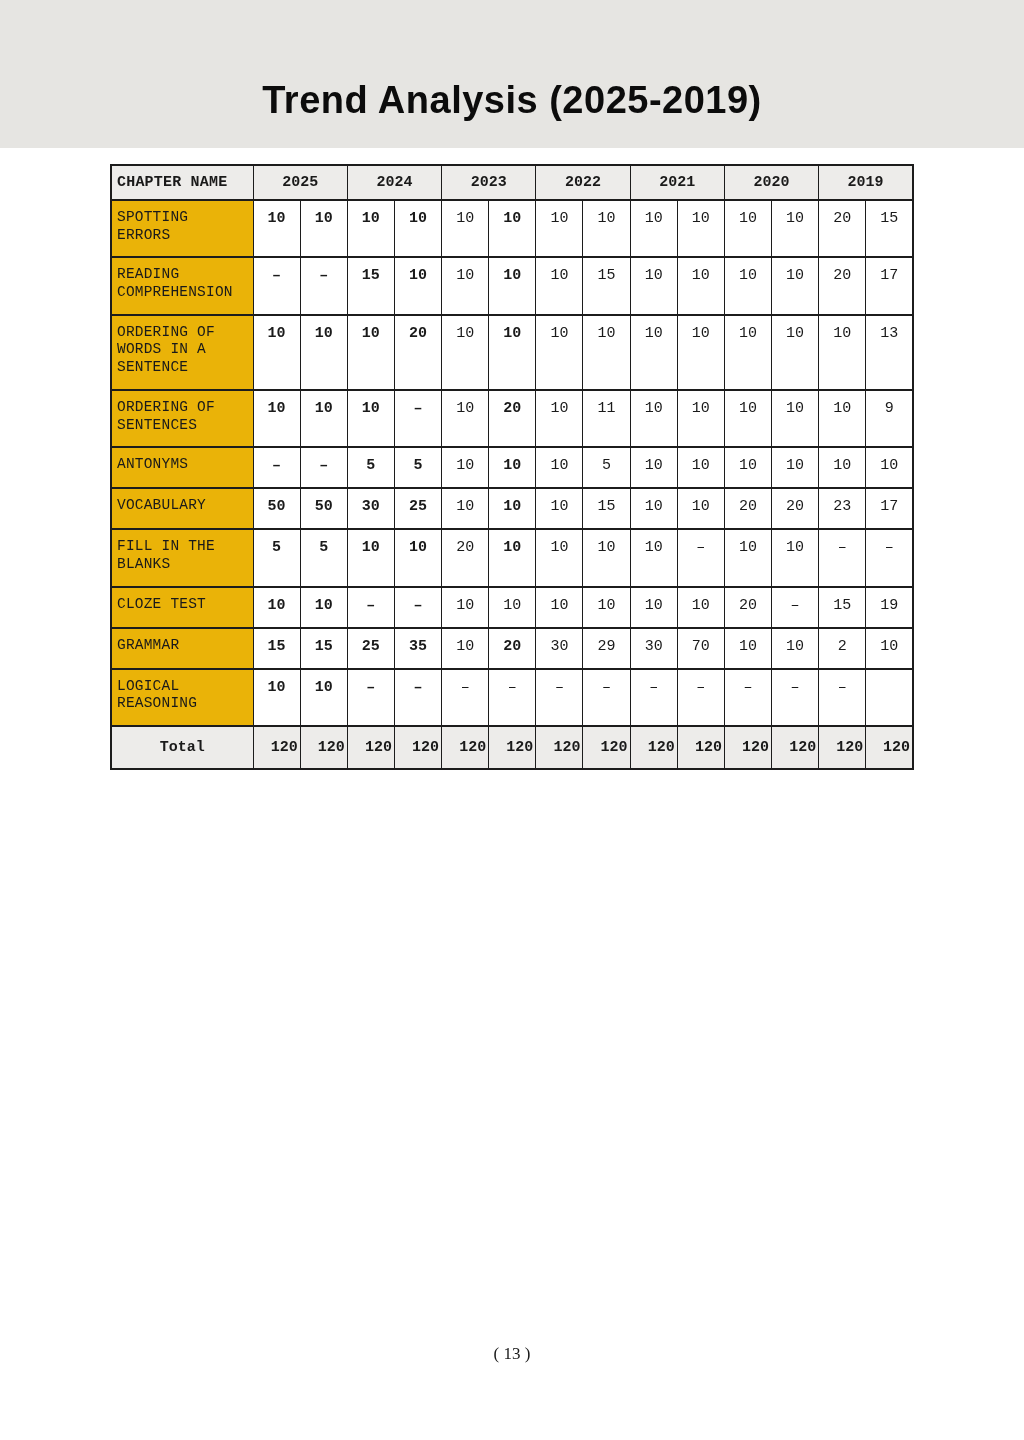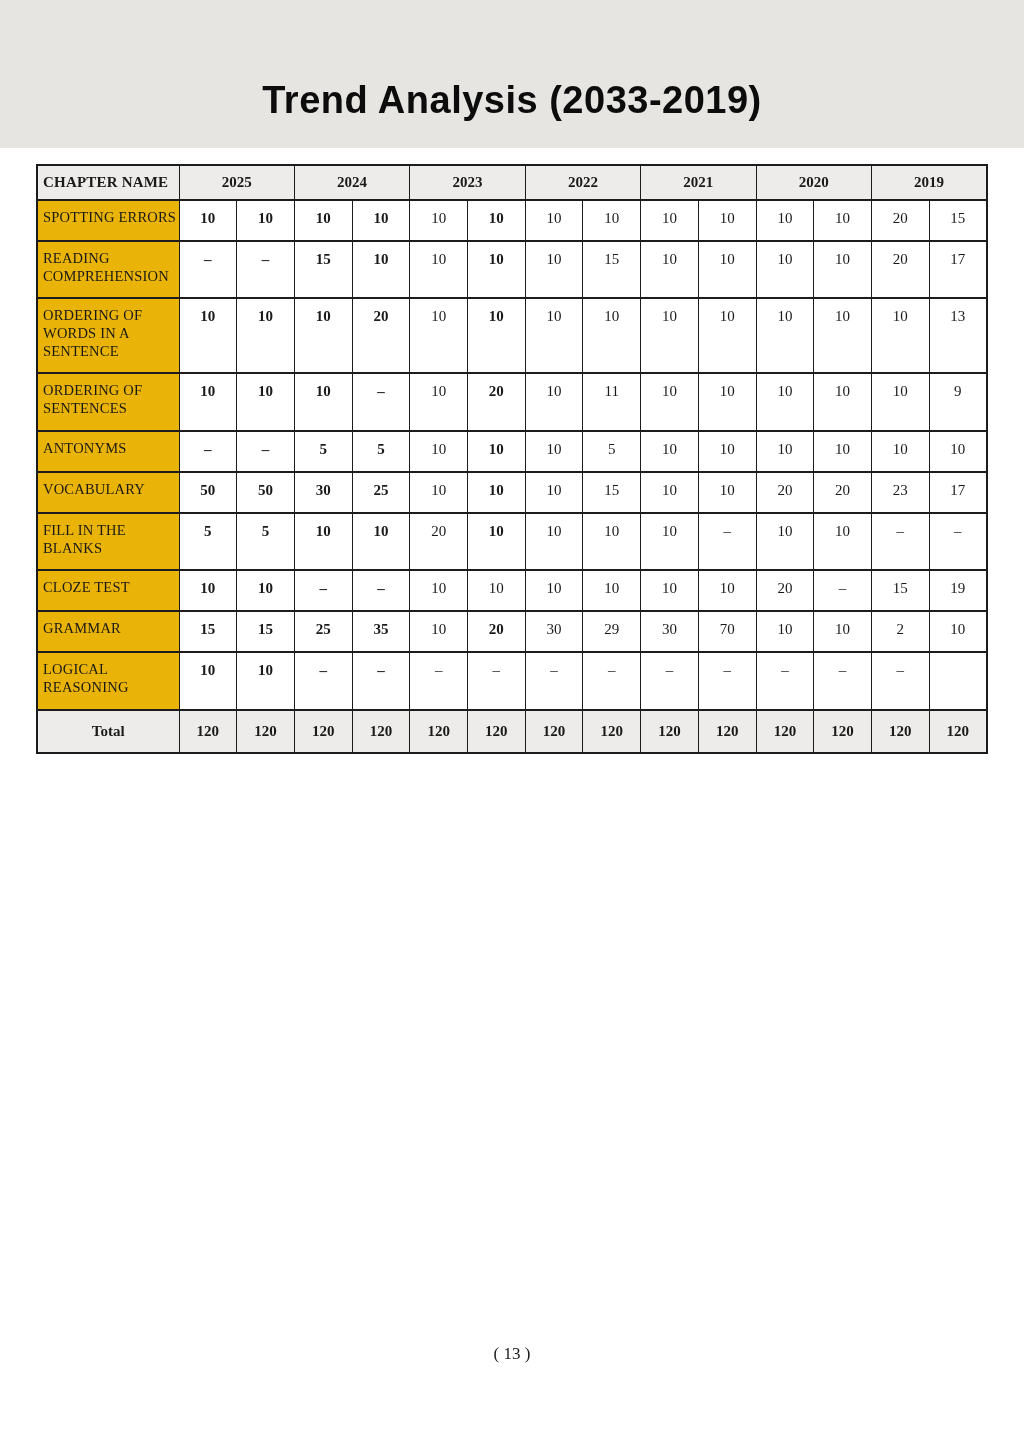--- a/index.html
+++ b/index.html
@@ -20,23 +20,24 @@
   .title {
     font-family: "Liberation Sans", sans-serif;
     font-weight: 700;
     font-size: 38px;
     letter-spacing: 0.5px;
     color: #0c0c0c;
   }
   table.trend {
     border-collapse: collapse;
     table-layout: fixed;
-    width: 952px;
+    width: 804px;
     margin: 16px auto 8px auto;
     border: 2.5px solid #1c1c1c;
+    font-family: Liberation Mono, monospace;
   }
   table.trend th, table.trend td {
     border: 1.5px solid #1c1c1c;
     border-top-width: 2px;
     border-bottom-width: 2px;
   }
   col.chapter-col { width: 142px; }
   th.corner {
     background: #edecea;
     font-weight: bold;
@@ -83,39 +84,39 @@
     font-weight: bold;
     font-size: 15px;
     text-align: center;
     vertical-align: middle;
     padding: 12px 2px;
   }
   tr.total-row td {
     background: #edecea;
     font-weight: bold;
     font-size: 15px;
-    text-align: center;
+    text-align: right;
     vertical-align: middle;
     padding: 12px 2px;
   }
   .page-number {
     position: absolute;
     top: 1344px;
     left: 0;
     width: 100%;
     text-align: center;
     font-size: 17px;
     color: #1a1a1a;
   }
 </style>
 </head>
 <body>
 
 <div class="banner">
-  <div class="title">Trend Analysis (2033-2019)</div>
+  <div class="title">Trend Analysis (2025-2019)</div>
 </div>
 
 <table class="trend">
   <colgroup>
     <col class="chapter-col">
   <col>
       <col>
       <col>
       <col>
       <col>

